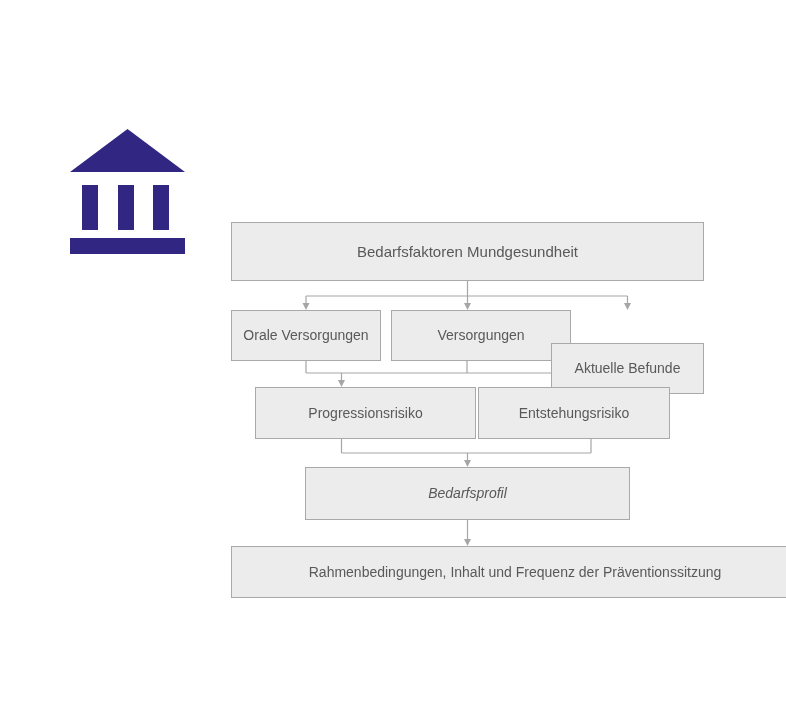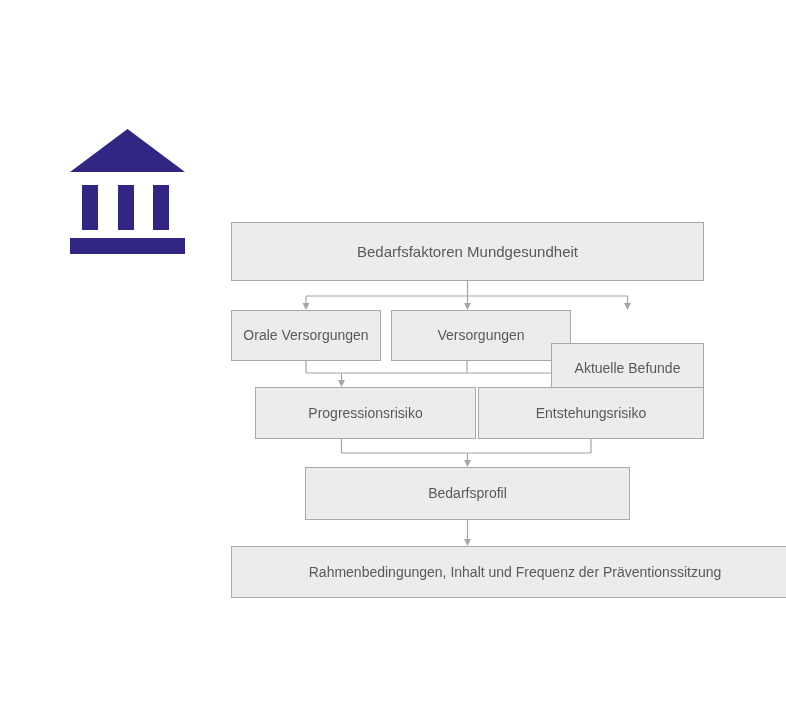--- a/index.html
+++ b/index.html
@@ -17,22 +17,22 @@
     color:var(--box-text,#595959);
     display:flex; align-items:center; justify-content:center;
     text-align:center; font-size:14px; line-height:1.2;
     padding:2px 6px;
   }
   .box-l1 { left:231px; top:222px; width:473px; height:59px; font-size:15px; }
   .box-l2a { left:231px; top:310px; width:150px; height:51px; }
   .box-l2b { left:391px; top:310px; width:180px; height:51px; }
   .box-l2c { left:551px; top:310px; width:153px; height:51px;margin-top:33px; }
   .box-l3a { left:231px; top:387px; width:221px; height:52px;margin-left:24px; }
-  .box-l3b { left:478px; top:387px; width:226px; height:52px; }
-  .box-l4 { left:305px; top:467px; width:325px; height:53px; }
+  .box-l3b { left:478px; top:387px; width:192px; height:52px; }
+  .box-l4 { left:305px; top:467px; width:325px; height:53px;font-style:italic; }
   .box-l5 { left:231px; top:546px; width:568px; height:52px; }
   .conn { stroke:var(--connector,#a6a6a6); stroke-width:1.2; fill:none; }
   .arrowhead { fill:var(--connector,#a6a6a6); stroke:none; }
   .iconshape { fill:var(--icon,#312783); stroke:none; }
 </style>
 </head>
 <body>
 
 <svg class="layer" viewBox="0 0 786 704" aria-hidden="true">
   <polygon class="iconshape" points="70,172 127.5,129 185,172"></polygon>

